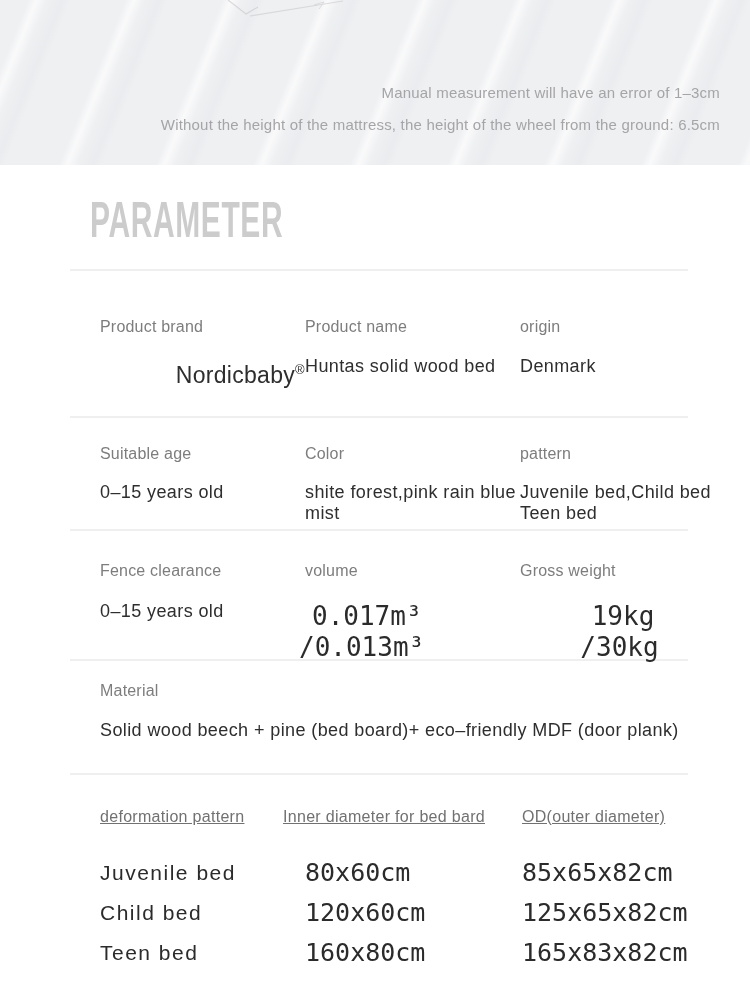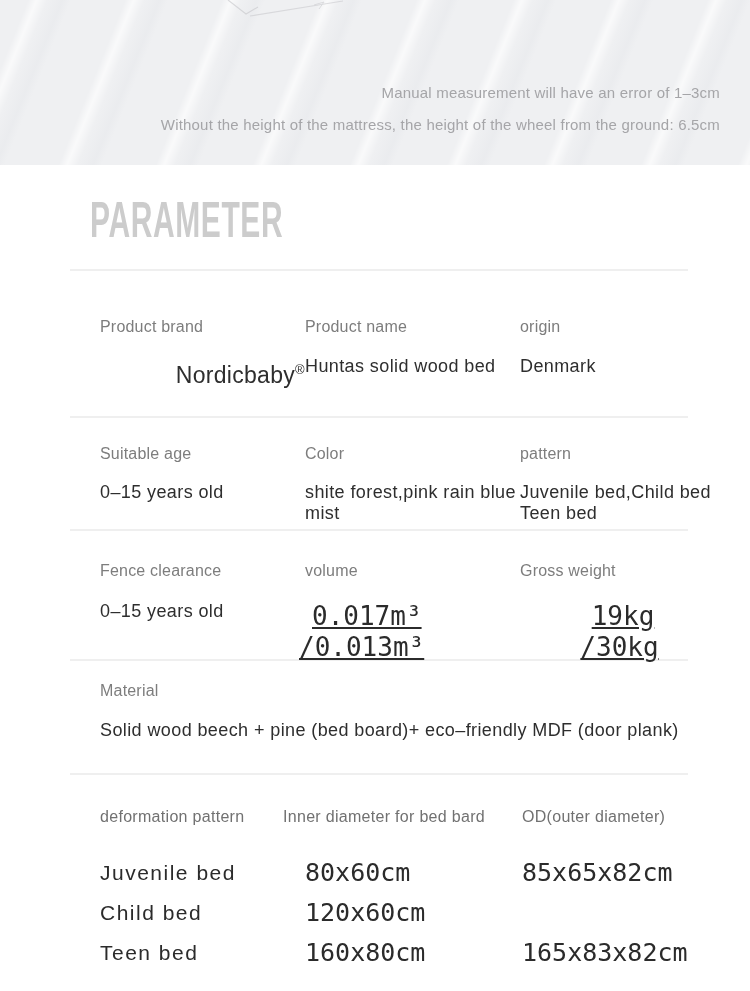--- a/index.html
+++ b/index.html
@@ -52,31 +52,31 @@
   .row3 .value { margin-top:21px; }
   .brand { font-size:23px; line-height:27px; letter-spacing:0.3px;text-align:right; }
   .brand sup { font-size:13px; }
   .mono2 {
     margin:11px 0 0 -6px; font-family:"DejaVu Sans Mono", monospace;
     font-size:26px; line-height:31px; color:#2b2b2b; letter-spacing:0;
   }
   .mono2 .l1 { padding-left:13px; }
   .mono2.weight { margin-left:-3px;text-align:center; }
   .mono2.weight .l1 { padding-left:7px; }
-  .mono2 span { display:block;text-decoration:underline; }
+  .mono2 span { display:block; }
 
   
   .material-section { height:112px; padding:20px 30px 0 100px; box-sizing:border-box; }
   .material-section .value { margin-top:20px; white-space:nowrap; }
 
   
   .size-section { height:216px; padding-top:33px; box-sizing:border-box; }
   .size-head {
     display:grid; grid-template-columns:183px 239px 1fr; padding-left:100px;
-    font-size:16px; color:#717171; letter-spacing:0.3px; line-height:18px;
+    font-size:16px; color:#717171; letter-spacing:0.3px; line-height:18px;text-decoration:underline;
   }
   .size-rows { margin-top:27px; }
   .size-row {
     display:grid; grid-template-columns:183px 239px 1fr; padding-left:100px;
     height:40px; line-height:40px;
   }
   .size-row .name { font-size:21px; letter-spacing:1.5px; color:#2b2b2b; }
   .size-row .dim { font-family:"DejaVu Sans Mono", monospace; font-size:25px; color:#2b2b2b; }
   .size-row .dim.inner { padding-left:22px; }
 </style>
@@ -175,20 +175,21 @@
     </div>
     <div class="size-rows">
       <div class="size-row">
         <span class="name">Juvenile bed</span>
         <span class="dim inner">80x60cm</span>
         <span class="dim outer">85x65x82cm</span>
       </div>
       <div class="size-row">
         <span class="name">Child bed</span>
         <span class="dim inner">120x60cm</span>
+        <span class="dim outer">125x65x82cm</span>
       </div>
       <div class="size-row">
         <span class="name">Teen bed</span>
         <span class="dim inner">160x80cm</span>
         <span class="dim outer">165x83x82cm</span>
       </div>
     </div>
   </section>
 
 </div>

